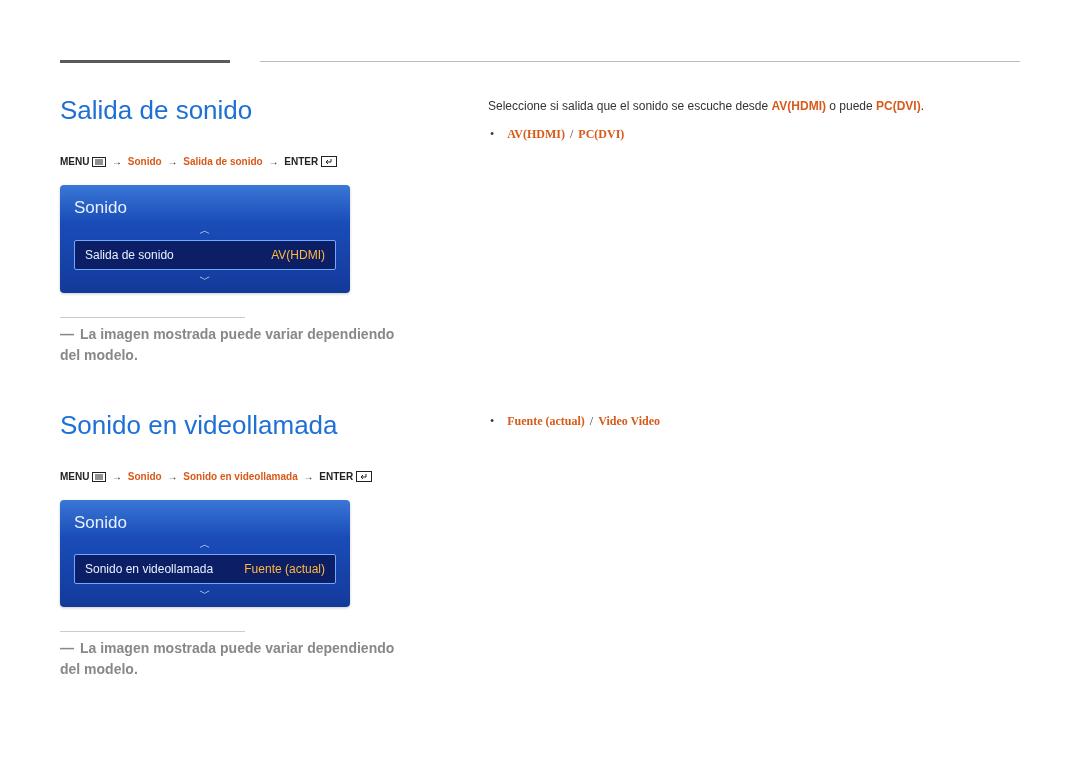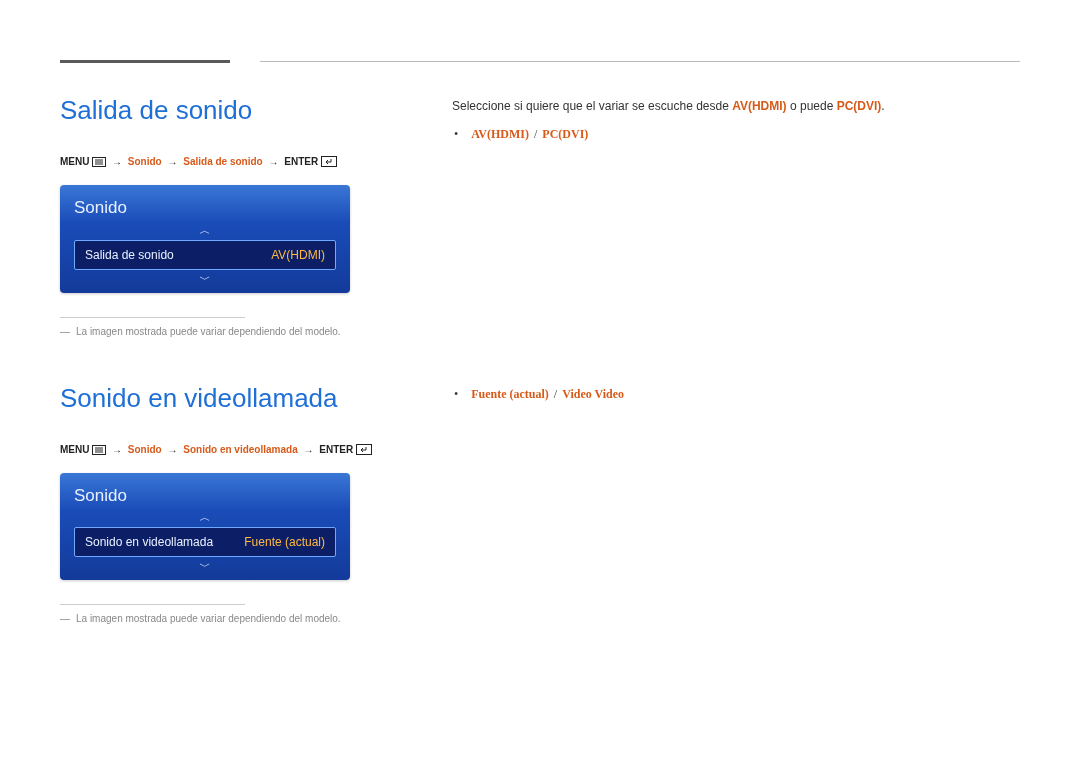--- a/index.html
+++ b/index.html
@@ -24,21 +24,21 @@
     background: #5a5a5a;
   }
   .top-rule .thin {
     flex: 1;
     height: 1px;
     background: #bbb;
     margin-left: 30px;
   }
   .page-row {
     display: flex;
-    gap: 52px;
+    gap: 88px;
     margin-bottom: 40px;
   }
   .left-col { width: 340px; }
   .right-col { flex: 1; padding-top: 6px; }
   h2.section-title {
     color: #1e6fd6;
     font-weight: 400;
     font-size: 26px;
     margin-bottom: 24px;
   }
@@ -91,22 +91,23 @@
   .panel-row .row-label { color: #e8f0ff; }
   .panel-row .row-value { color: #ffb940; }
 
   .divider-line {
     width: 185px;
     height: 1px;
     background: #ccc;
     margin: 24px 0 6px 0;
   }
   .footnote {
-    font-size: 10px;
+    font-size: 14px;
     color: #888;
+    font-weight: bold;
   }
   .footnote::before {
     content: "―";
     color: #888;
     margin-right: 6px;
   }
 
   .desc-text { font-size: 12px; color: #333; margin-bottom: 10px; }
   .desc-text .hl { color: #d85a1a; font-weight: 700; }
   ul.bullet { list-style: none; padding-left: 20px; font-family: Liberation Serif, serif; }
@@ -165,21 +166,21 @@
       </div>
       <div class="panel-arrow">﹀</div>
     </div>
 
     <div class="divider-line"></div>
     <div class="footnote">La imagen mostrada puede variar dependiendo del modelo.</div>
   </div>
 
   <div class="right-col">
     <div class="desc-text">
-      <span>Seleccione si quiere que el variar se escuche desde </span><span class="hl">AV(HDMI)</span><span> o puede </span><span class="hl">PC(DVI)</span><span>.</span>
+      <span>Seleccione si salida que el sonido se escuche desde </span><span class="hl">AV(HDMI)</span><span> o puede </span><span class="hl">PC(DVI)</span><span>.</span>
     </div>
     <ul class="bullet">
       <li>
         <span class="hl">AV(HDMI)</span><span class="sep"> / </span><span class="hl">PC(DVI)</span>
       </li>
     </ul>
   </div>
 </div>
 
 <div class="page-row">

